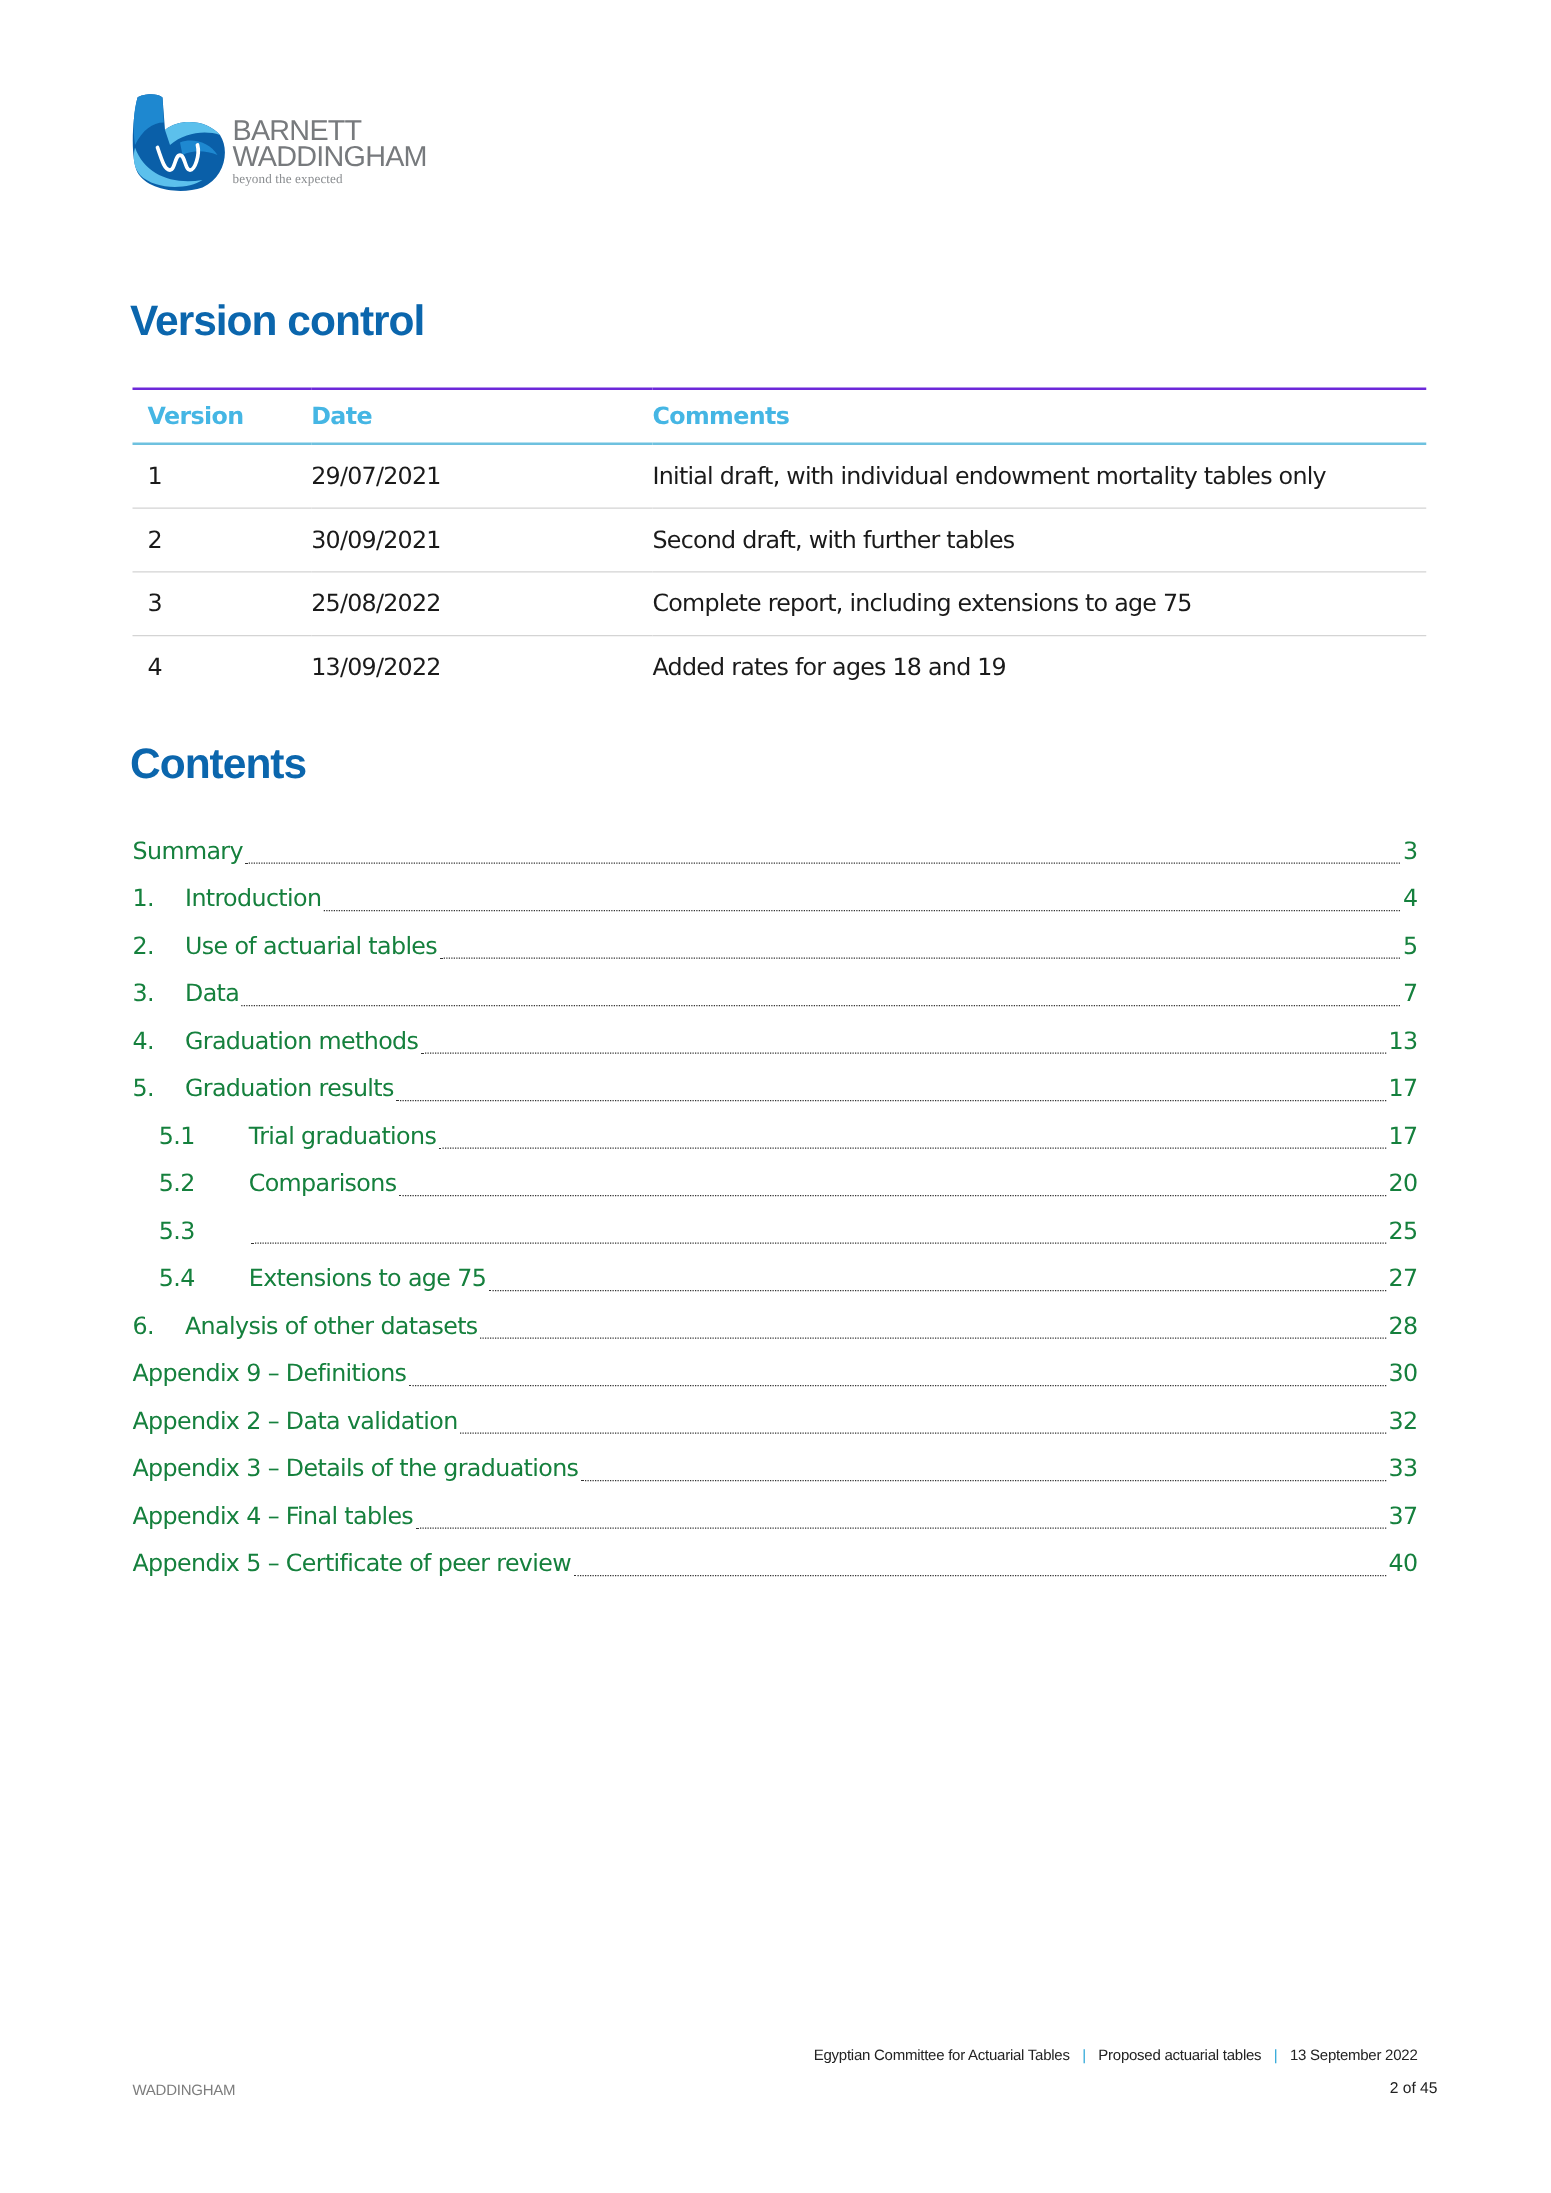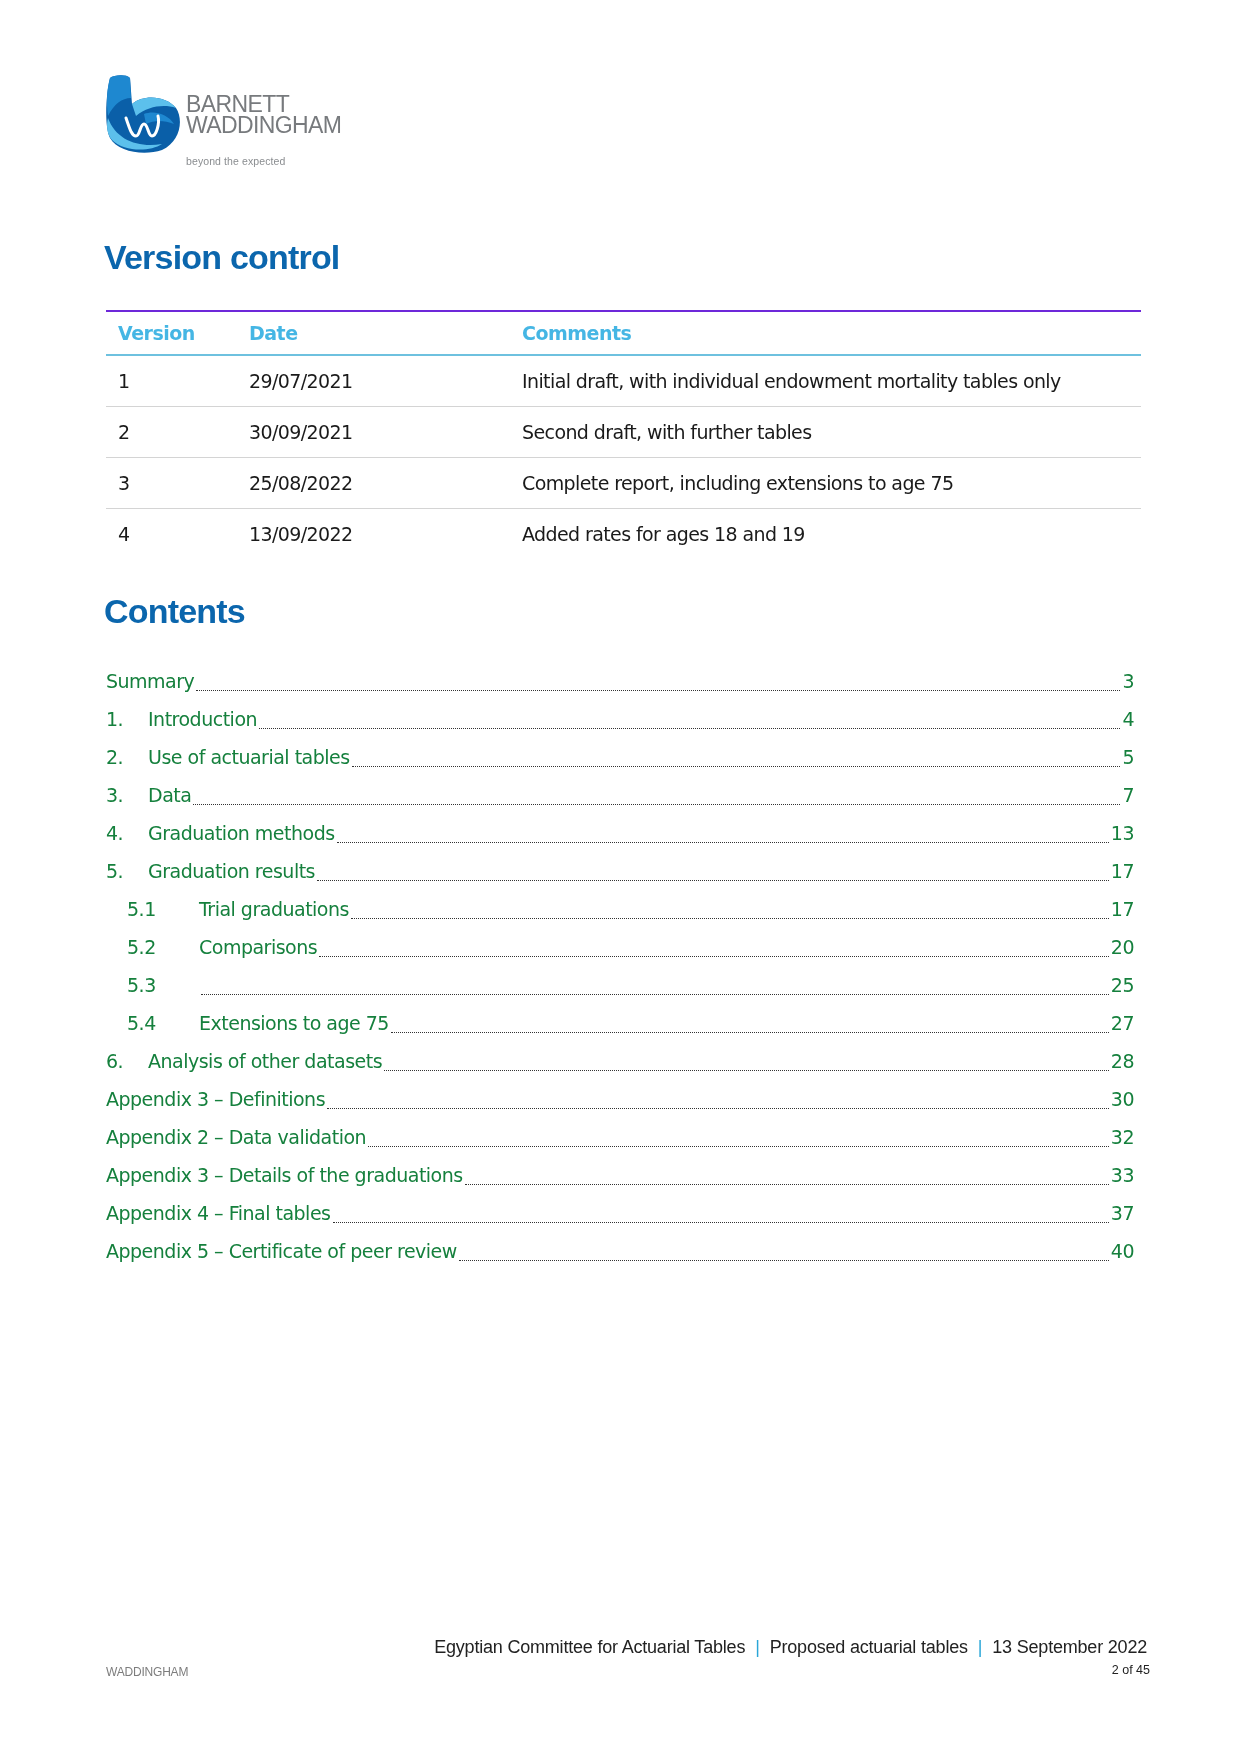--- a/index.html
+++ b/index.html
@@ -10,22 +10,22 @@
   }
   
   .logo { position: absolute; left: 104px; top: 74px; width: 250px; height: 82px; }
   .logo-mark { position: absolute; left: 0; top: 0; width: 80px; height: 80px; }
   .logo-text { position: absolute; left: 82px; top: 20px; }
   .logo-line {
     font-family: "Liberation Sans", sans-serif; font-weight: normal;
     color: #777a7d; font-size: 23px; line-height: 21px; letter-spacing: -0.6px;
   }
   .logo-tag {
-    font-family: Liberation Sans, sans-serif; color: #8a8d90;
-    font-size: 10.5px; line-height: 14px; margin-top: 18px; letter-spacing: 0.1px;
+    font-family: Liberation Serif, serif; color: #8a8d90;
+    font-size: 10.5px; line-height: 14px; margin-top: 1px; letter-spacing: 0.1px;
   }
   
   .h1 {
     position: absolute; left: 104px;
     font-family: Liberation Sans, sans-serif; font-weight: bold;
     color: #0b66ad; font-size: 34px; letter-spacing: -0.8px; margin: 0;
   }
   #vc-title { top: 238px; }
   #contents-title { top: 592px; }
 
@@ -58,22 +58,22 @@
   .toc-title { flex: none; }
   .toc-leader {
     flex: 1 1 auto; overflow: hidden; margin: 0 2px;
     border-bottom: 1.5px dotted #333; height: 0; align-self: flex-end;
     position: relative; top: -9px;
   }
   .toc-page { flex: none; text-align: right; min-width: 12px; }
 
   
   .footer-line {
-    position: absolute; right: 94px; top: 1637px;
-    font-family: "Liberation Sans", sans-serif; font-size: 18px; color: #222;
+    position: absolute; right: 107px; top: 1637px;
+    font-family: "Liberation Sans", sans-serif; font-size: 12px; color: #222;
     letter-spacing: -0.2px; white-space: nowrap;
   }
   .sep { color: #2aa6d8; margin: 0 10px; }
   .footer-page {
     position: absolute; right: 91px; top: 1663px;
     font-family: "Liberation Sans", sans-serif; font-size: 12.5px; color: #222;
   }
   .footer-class {
     position: absolute; left: 106px; top: 1665px;
     font-family: "Liberation Sans", sans-serif; font-size: 12px; color: #7d7d7d;
@@ -194,21 +194,21 @@
       <span class="toc-leader"></span>
       <span class="toc-page">27</span>
     </div>
     <div class="toc-row">
       <span class="toc-num">6.</span>
       <span class="toc-title">Analysis of other datasets</span>
       <span class="toc-leader"></span>
       <span class="toc-page">28</span>
     </div>
     <div class="toc-row">
-      <span class="toc-title">Appendix 3 – Definitions</span>
+      <span class="toc-title">Appendix 9 – Definitions</span>
       <span class="toc-leader"></span>
       <span class="toc-page">30</span>
     </div>
     <div class="toc-row">
       <span class="toc-title">Appendix 2 – Data validation</span>
       <span class="toc-leader"></span>
       <span class="toc-page">32</span>
     </div>
     <div class="toc-row">
       <span class="toc-title">Appendix 3 – Details of the graduations</span>

